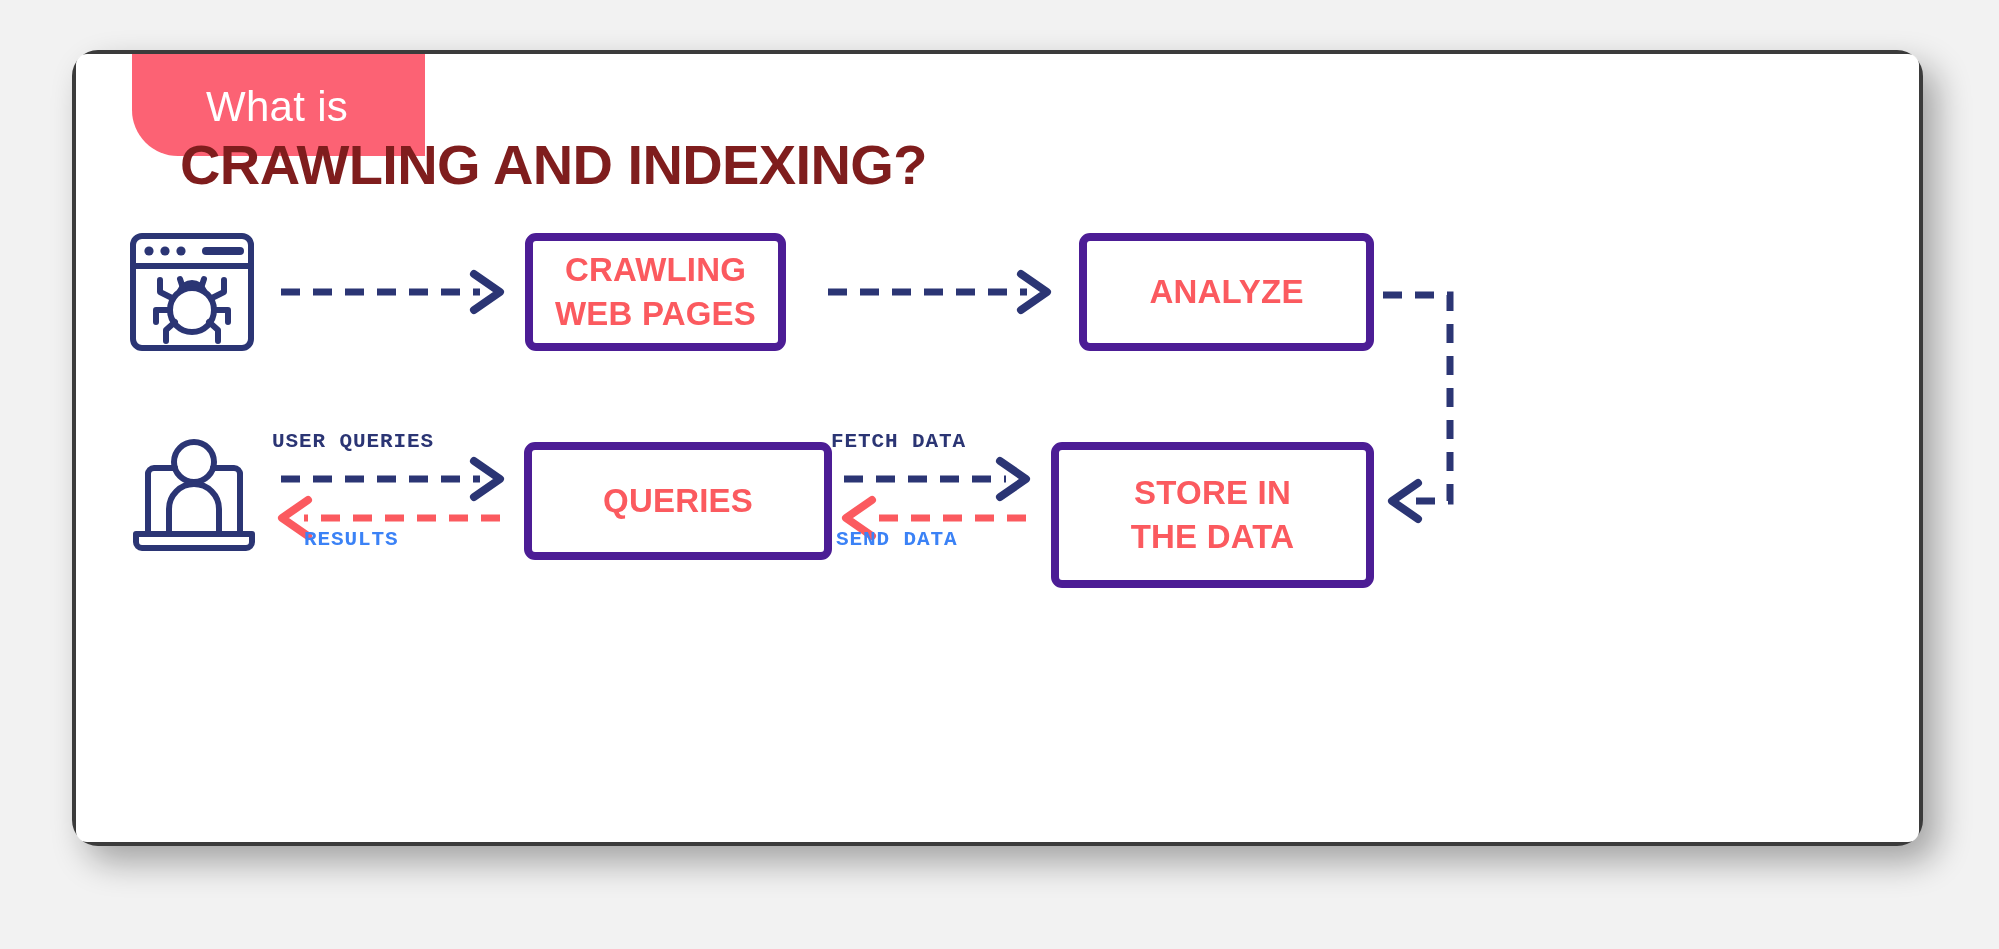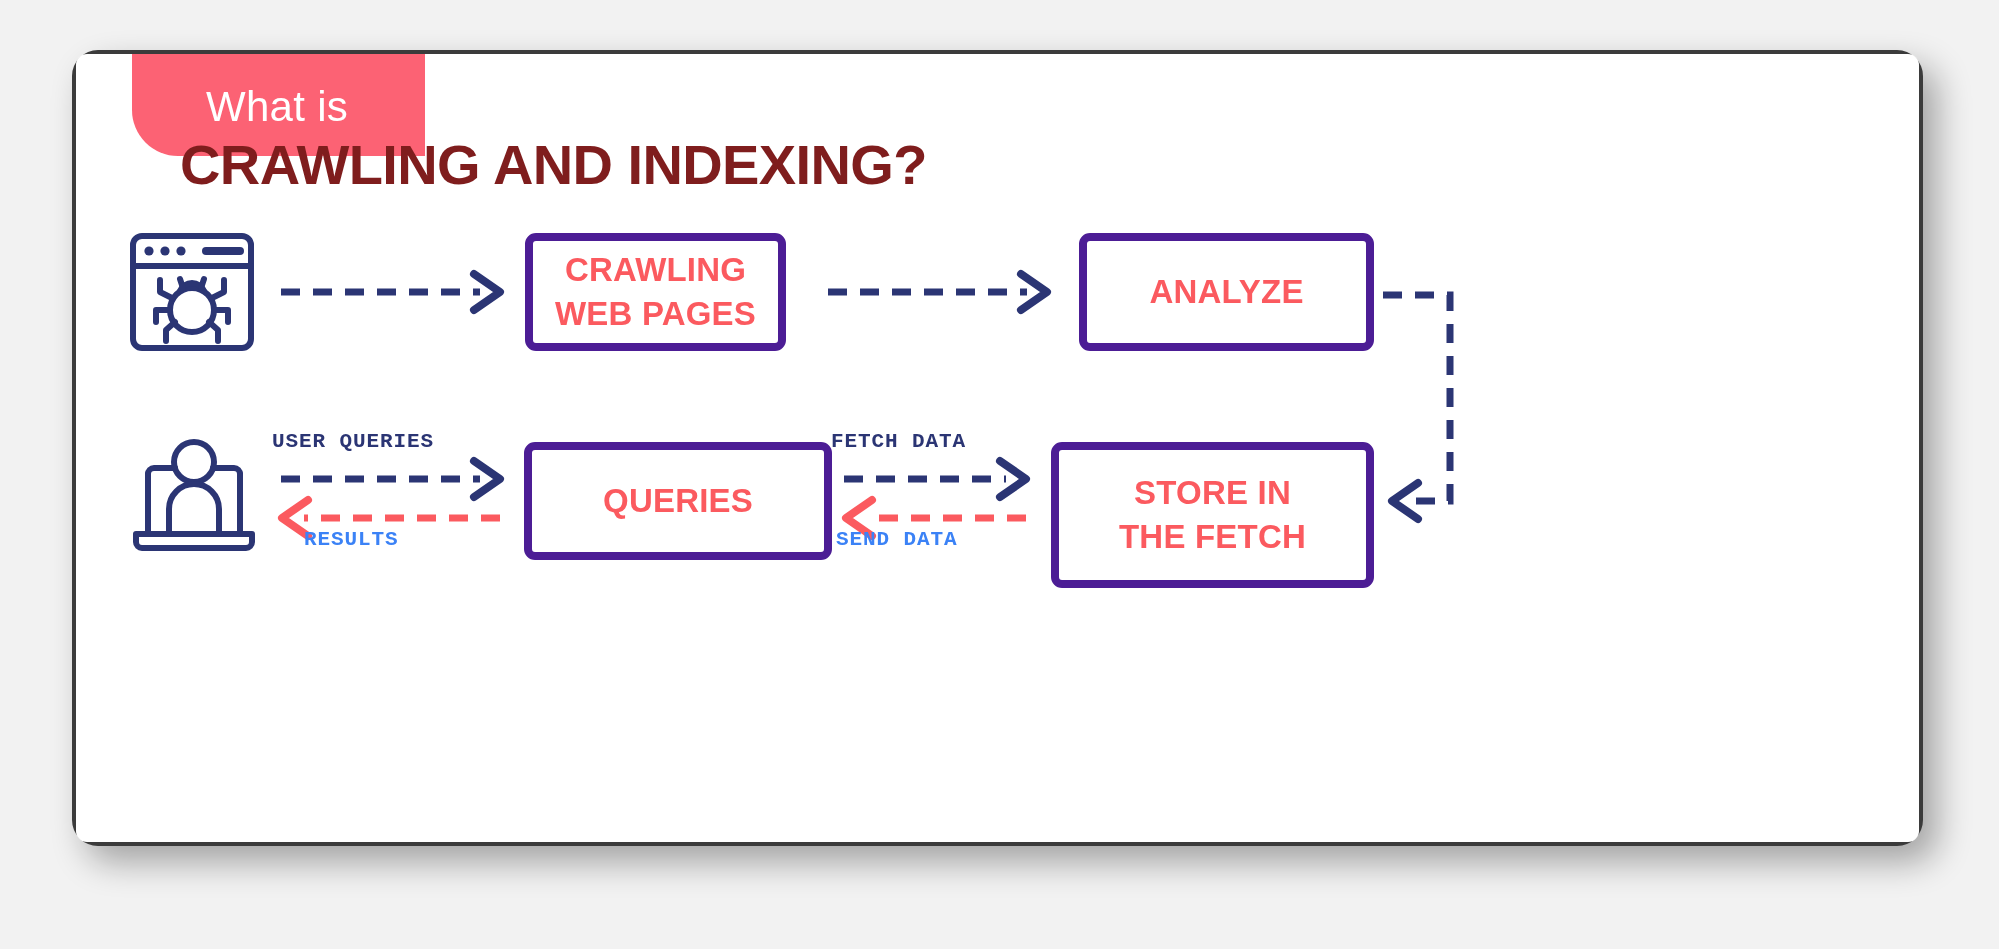--- a/index.html
+++ b/index.html
@@ -187,21 +187,21 @@
     <div class="flow-box" id="box-analyze">
       <span>ANALYZE</span>
     </div>
 
     <div class="flow-box" id="box-ranking">
       <span>QUERIES</span>
     </div>
 
     <div class="flow-box" id="box-store">
       <span>STORE IN</span>
-      <span>THE FETCH</span>
+      <span>THE DATA</span>
     </div>
 
     <svg class="conn" style="left:0; top:0;" width="1817" height="762" viewBox="0 0 1817 762" fill="none">
 
       <g>
         <line x1="205" y1="238" x2="404" y2="238" stroke="#2b3574" stroke-width="7" stroke-dasharray="19 13" stroke-linecap="butt"></line>
         <polyline points="398,220 424,238 398,256" stroke="#2b3574" stroke-width="8" stroke-linecap="round" stroke-linejoin="round" fill="none"></polyline>
       </g>
 
       <g>

